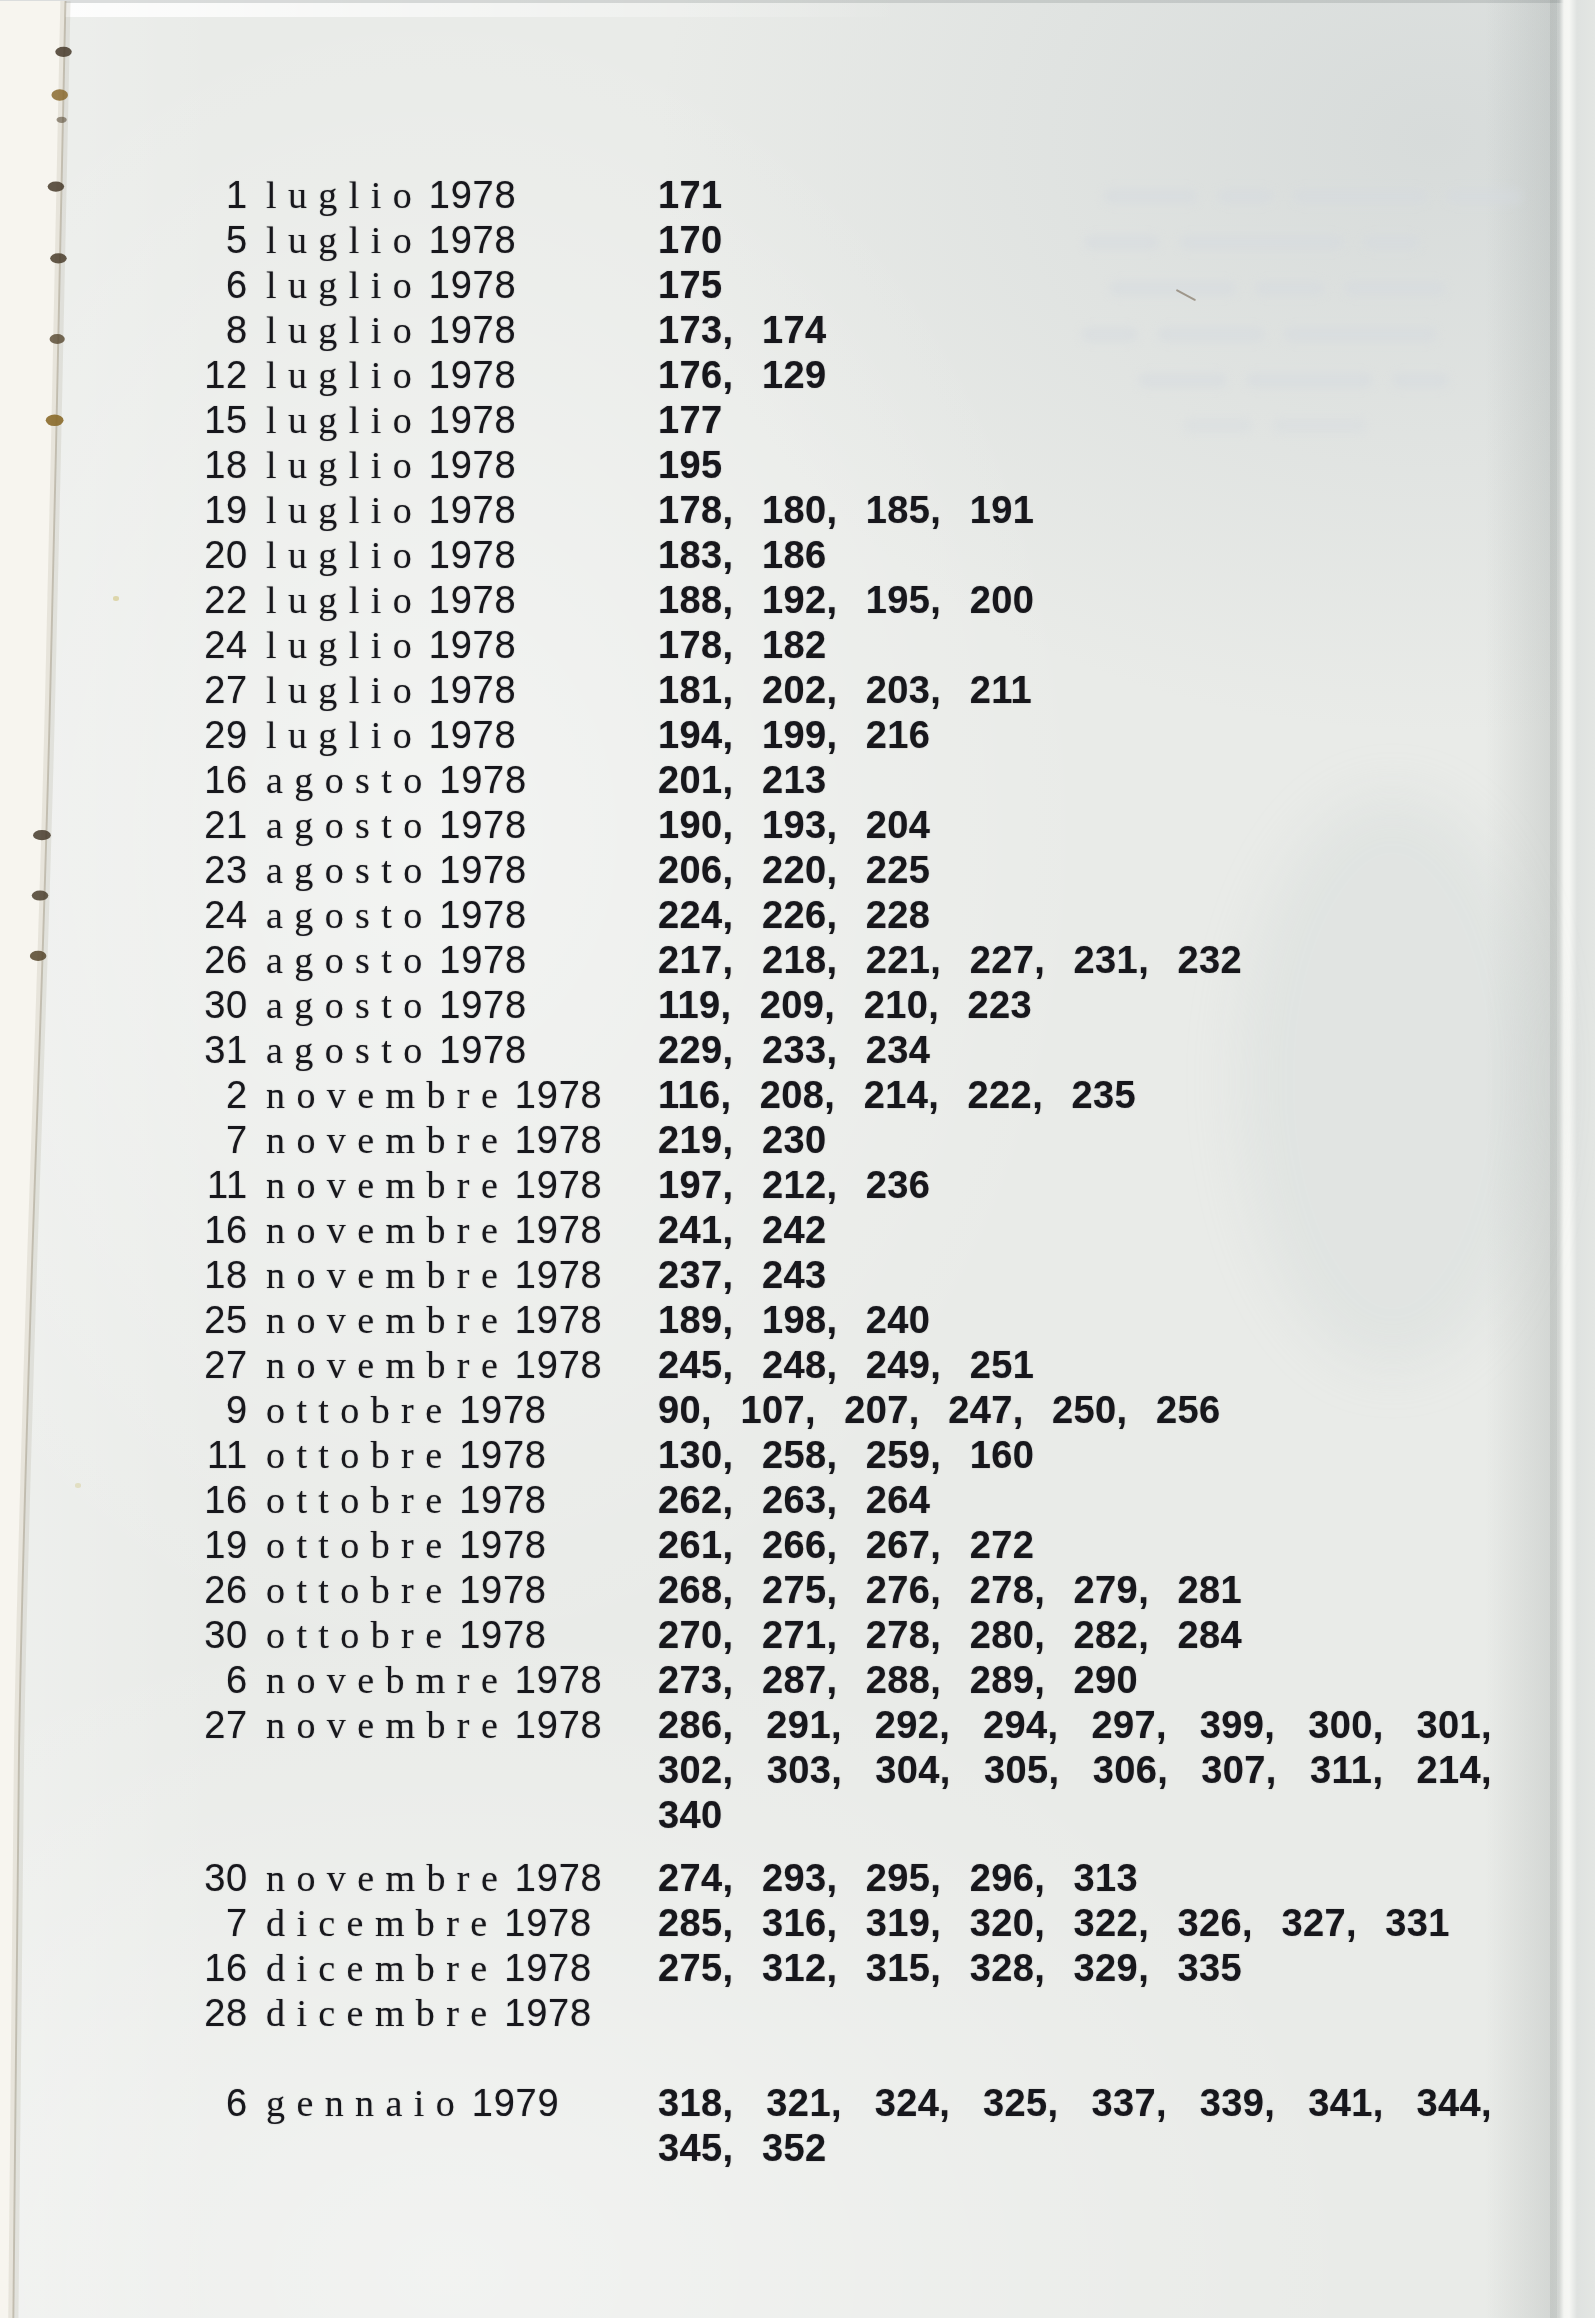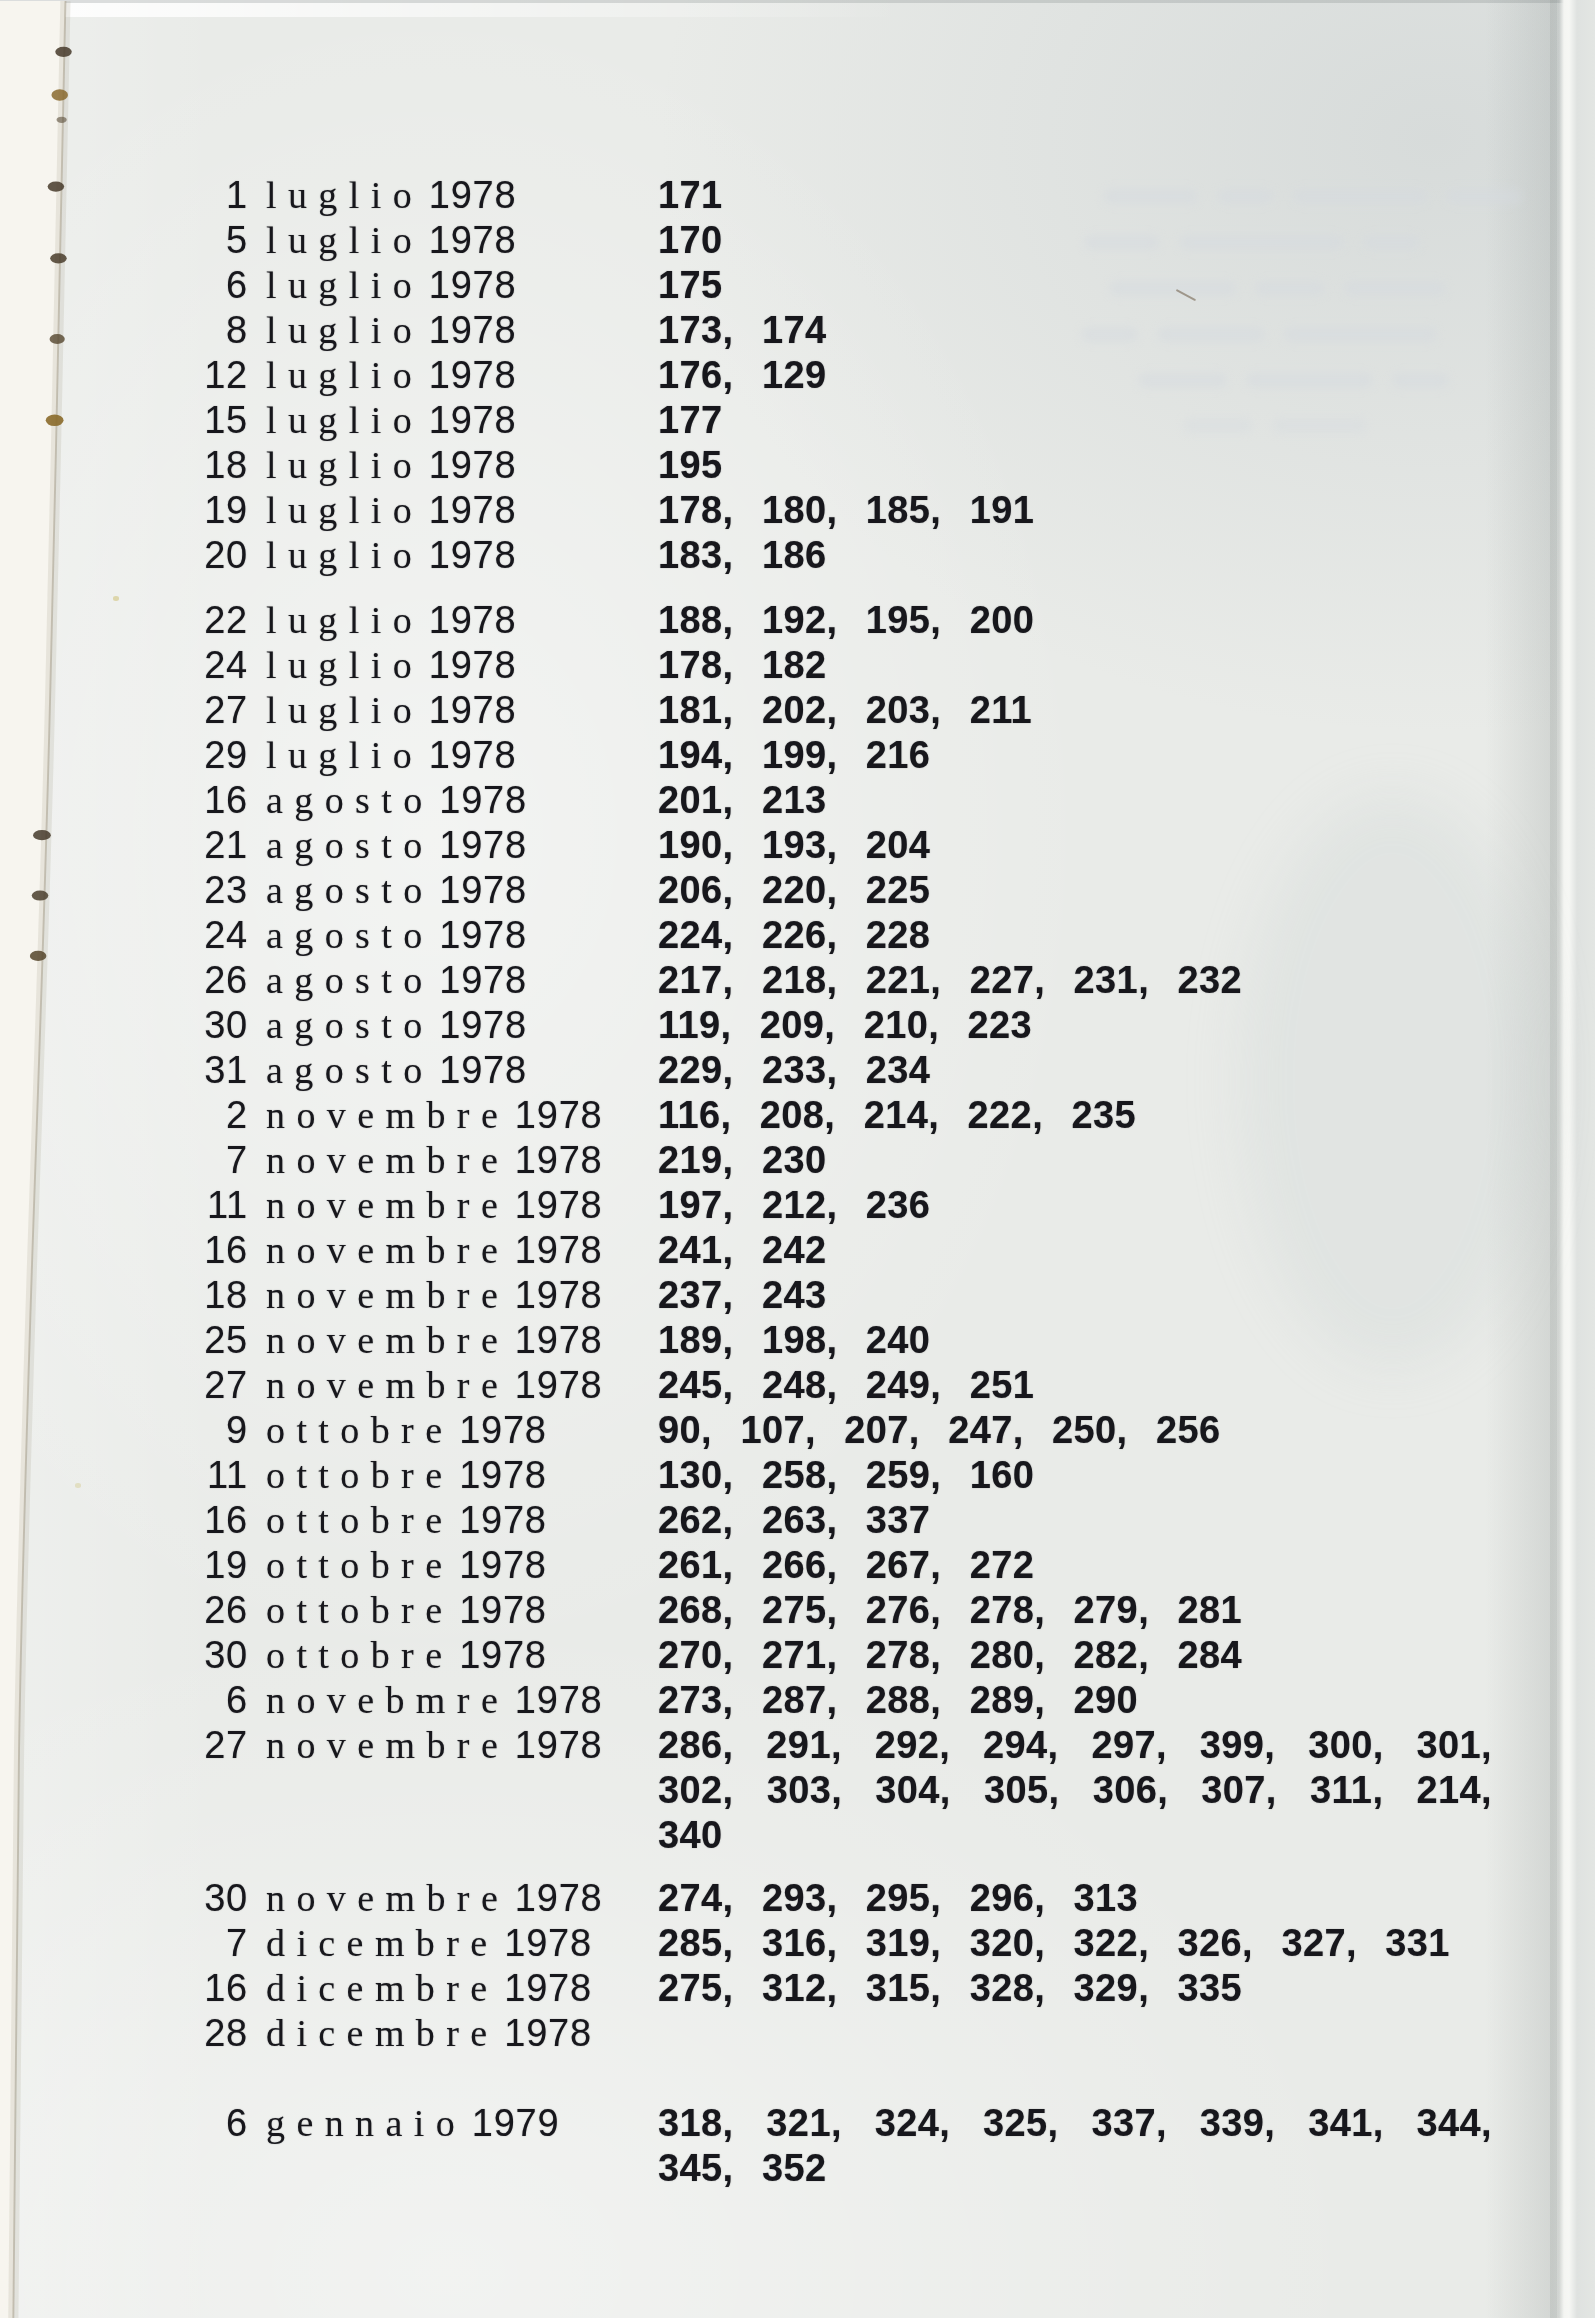--- a/index.html
+++ b/index.html
@@ -163,21 +163,21 @@
           <div class="pline">178, 180, 185, 191</div>
         </div>
       </div>
       <div class="entry" style="height: 45px;">
         <span class="day">20</span>
         <span class="dateline"><span class="month">luglio</span><span class="year">1978</span></span>
         <div class="pages">
           <div class="pline">183, 186</div>
         </div>
       </div>
-      <div class="entry" style="height: 45px; margin-top: 20px;">
+      <div class="entry" style="height: 45px;">
         <span class="day">22</span>
         <span class="dateline"><span class="month">luglio</span><span class="year">1978</span></span>
         <div class="pages">
           <div class="pline">188, 192, 195, 200</div>
         </div>
       </div>
       <div class="entry" style="height: 45px;">
         <span class="day">24</span>
         <span class="dateline"><span class="month">luglio</span><span class="year">1978</span></span>
         <div class="pages">
@@ -307,21 +307,21 @@
         <span class="day">11</span>
         <span class="dateline"><span class="month">ottobre</span><span class="year">1978</span></span>
         <div class="pages">
           <div class="pline">130, 258, 259, 160</div>
         </div>
       </div>
       <div class="entry" style="height: 45px;">
         <span class="day">16</span>
         <span class="dateline"><span class="month">ottobre</span><span class="year">1978</span></span>
         <div class="pages">
-          <div class="pline">262, 263, 337</div>
+          <div class="pline">262, 263, 264</div>
         </div>
       </div>
       <div class="entry" style="height: 45px;">
         <span class="day">19</span>
         <span class="dateline"><span class="month">ottobre</span><span class="year">1978</span></span>
         <div class="pages">
           <div class="pline">261, 266, 267, 272</div>
         </div>
       </div>
       <div class="entry" style="height: 45px;">

